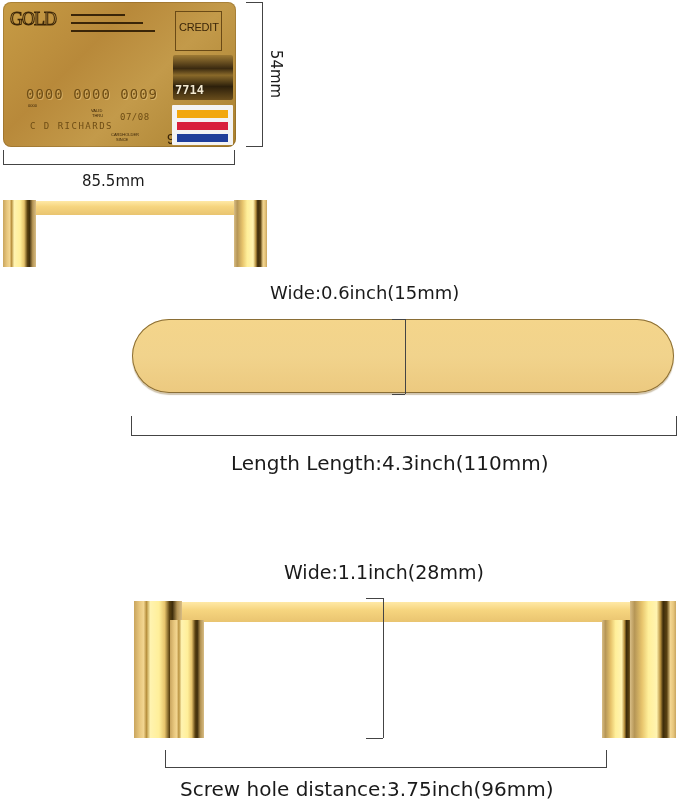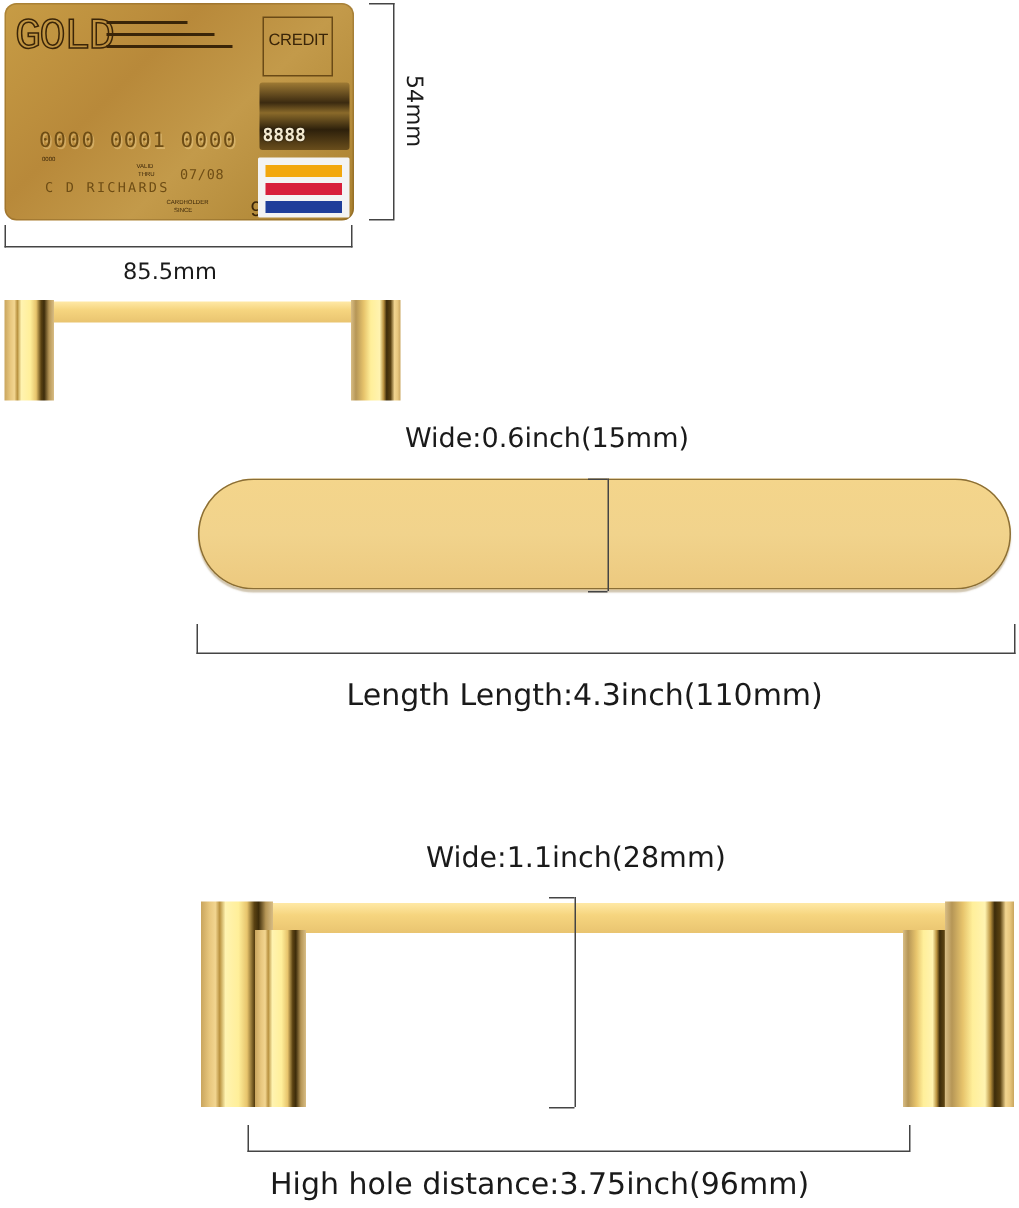--- a/index.html
+++ b/index.html
@@ -3,21 +3,21 @@
 <meta charset="utf-8">
 <style>
   html, body { margin: 0; padding: 0; background: #ffffff; }
   body { width: 679px; height: 805px; position: relative; overflow: hidden; font-family: "DejaVu Sans", sans-serif; color: #222; }
   .abs { position: absolute; }
 
   
   .card { left: 3px; top: 2px; width: 233px; height: 145px; border-radius: 8px;
     background: linear-gradient(135deg, #c79c45 0%, #b8893a 35%, #c39a4a 60%, #a9802f 100%);
     box-shadow: inset 0 0 0 1px rgba(90,60,10,0.25); overflow: hidden; }
-  .card-gold { left: 7px; top: 8px; font-family: Liberation Mono, monospace; font-size: 29px; font-weight: 400;
+  .card-gold { left: 7px; top: 8px; font-family: Liberation Serif, serif; font-size: 18px; font-weight: 400;
     color: transparent; -webkit-text-stroke: 1px #3a2508; letter-spacing: -1px; line-height: 1; }
   .card-line { height: 1.5px; background: #3a2508; }
   .card-credit-box { left: 172px; top: 9px; width: 47px; height: 40px; border: 1px solid #6a4a16; box-sizing: border-box; }
   .card-credit { left: 176px; top: 19px; font-family: "Liberation Sans", sans-serif; font-size: 11px; color: #3a2508; letter-spacing: -0.2px; }
   .card-chip { left: 170px; top: 53px; width: 60px; height: 45px;
     background: linear-gradient(180deg, #9e7a34 0%, #3b2a10 30%, #8a6a2a 45%, #2d200b 70%, #6a4e1c 100%); border-radius: 2px; }
   .card-chip-digits { left: 172px; top: 81px; font-family: "DejaVu Sans Mono", monospace; font-size: 12px; font-weight: bold; color: #f4ead0; letter-spacing: 0px; text-shadow: 0 0 1px #000; }
   .card-number { left: 23px; top: 84px; font-family: "DejaVu Sans Mono", monospace; font-size: 14px; color: #6e4d15; letter-spacing: 1px; text-shadow: 1px 1px 0 rgba(255,230,170,0.35); }
   .card-tiny { font-family: "Liberation Sans", sans-serif; font-size: 4px; color: #3a2508; line-height: 5px; text-align: center; }
   .card-valid-date { left: 117px; top: 110px; font-family: "DejaVu Sans Mono", monospace; font-size: 9px; color: #6e4d15; letter-spacing: 0.5px; }
@@ -48,23 +48,23 @@
 <div class="abs card">
   <div class="abs card-gold">GOLD</div>
   <div class="abs card-line" style="left:68px;top:12px;width:54px;"></div>
   <div class="abs card-line" style="left:68px;top:20px;width:72px;"></div>
   <div class="abs card-line" style="left:68px;top:28px;width:84px;"></div>
 
   <div class="abs card-credit-box"></div>
   <div class="abs card-credit">CREDIT</div>
 
   <div class="abs card-chip"></div>
-  <div class="abs card-chip-digits">8888</div>
+  <div class="abs card-chip-digits">7714</div>
 
-  <div class="abs card-number">0000 0001 0000</div>
+  <div class="abs card-number">0000 0000 0009</div>
   <div class="abs card-tiny" style="left:25px;top:101px;">0000</div>
 
   <div class="abs card-tiny" style="left:88px;top:106px;">VALID</div>
   <div class="abs card-tiny" style="left:89px;top:111px;">THRU</div>
   <div class="abs card-valid-date">07/08</div>
 
   <div class="abs card-name">C D RICHARDS</div>
 
   <div class="abs card-tiny" style="left:108px;top:130px;">CARDHOLDER</div>
   <div class="abs card-tiny" style="left:113px;top:135px;">SINCE</div>
@@ -114,13 +114,13 @@
   <div class="abs post-r" style="left:496px;top:1px;width:46px;height:137px;"></div>
 </div>
 
 <div class="abs tick-h" style="left:366px;top:598px;width:17px;"></div>
 <div class="abs dim-v" style="left:383px;top:598px;height:140px;"></div>
 <div class="abs tick-h" style="left:366px;top:738px;width:17px;"></div>
 
 <div class="abs tick-v" style="left:165px;top:750px;height:18px;"></div>
 <div class="abs dim-h" style="left:165px;top:767px;width:441px;"></div>
 <div class="abs tick-v" style="left:606px;top:750px;height:18px;"></div>
-<div class="abs label" style="left:180px;top:777px;font-size:20px;">High hole distance:3.75inch(96mm)</div>
+<div class="abs label" style="left:180px;top:777px;font-size:20px;">Screw hole distance:3.75inch(96mm)</div>
 
 </body></html>

